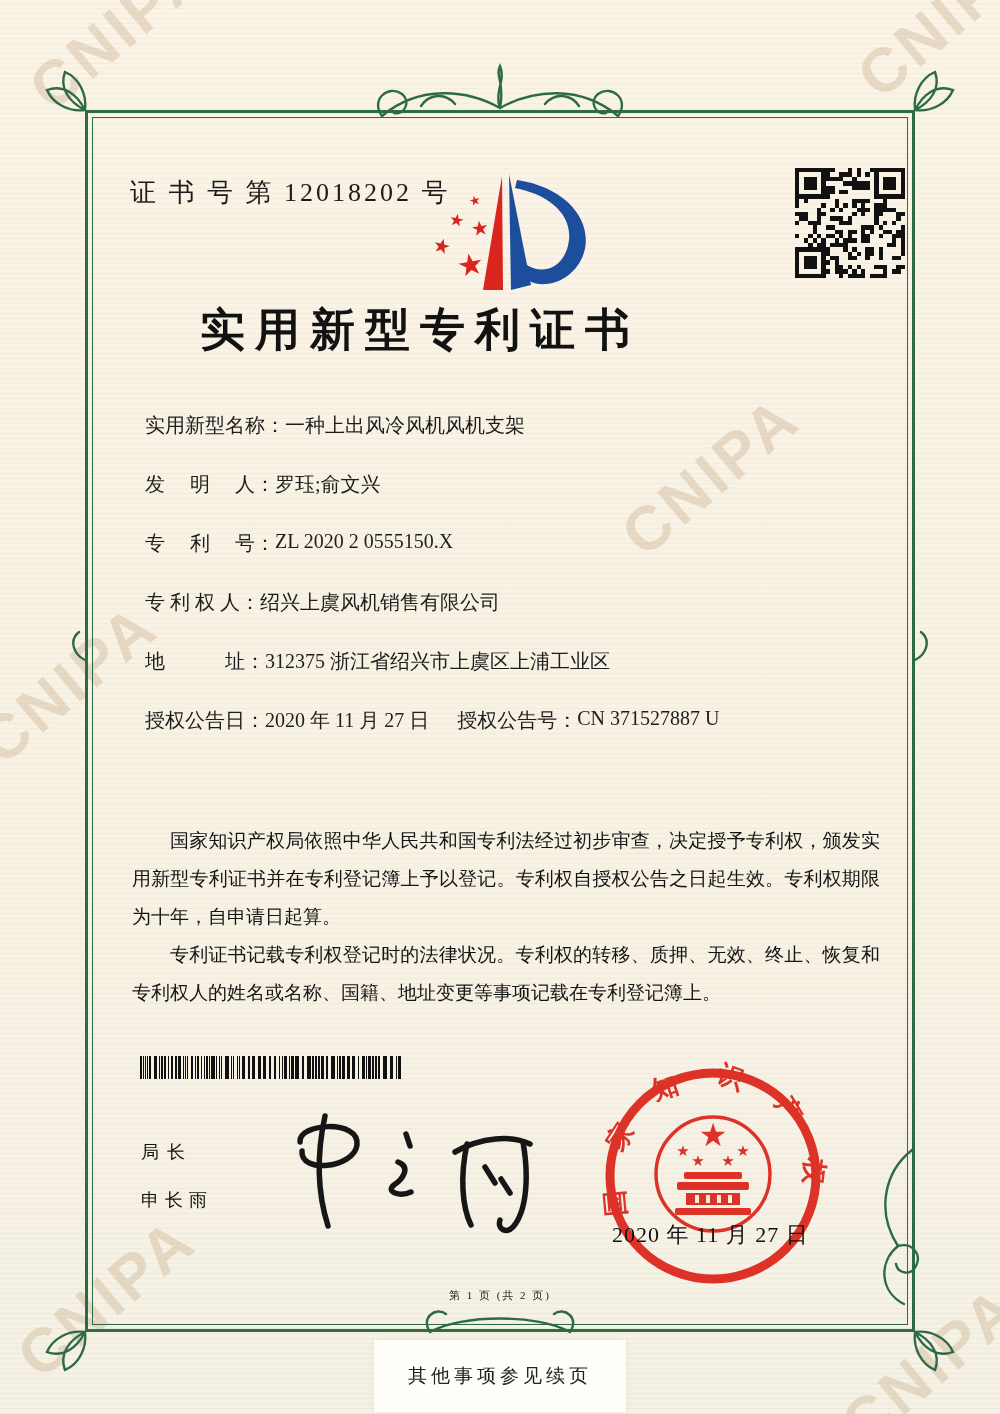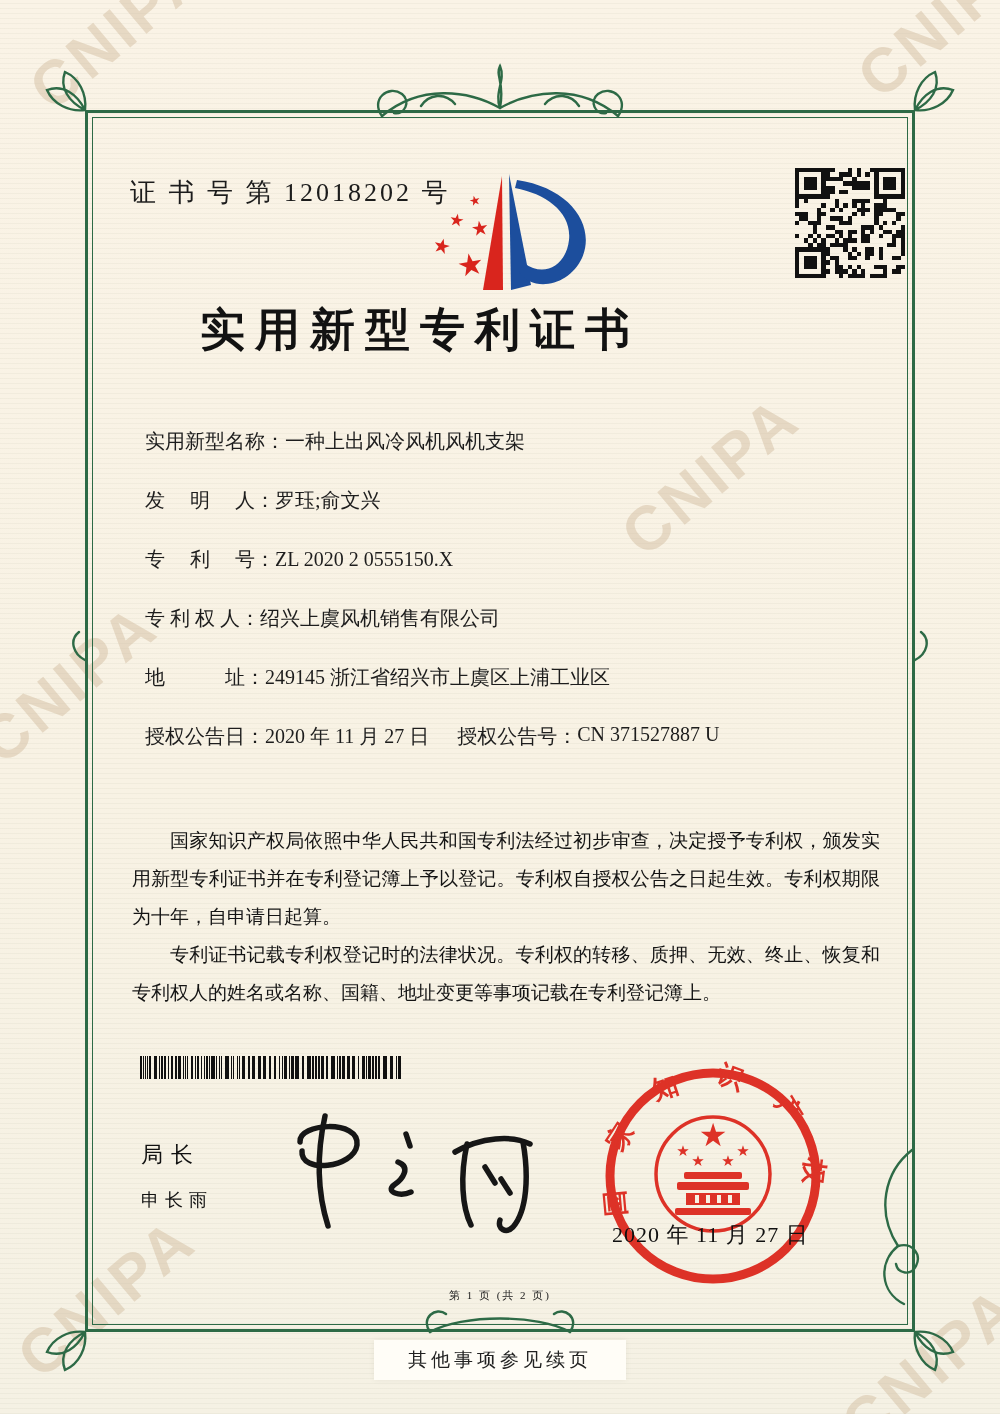--- a/index.html
+++ b/index.html
@@ -23,46 +23,46 @@
   .cert-no{position:absolute;left:130px;top:175px;font-size:26px;color:#1c1c1c;
       letter-spacing:3px;z-index:4;}
   .logo{position:absolute;left:405px;top:166px;width:200px;height:140px;z-index:4;}
   .logo svg{position:absolute;left:0;top:0;}
   .logo .st{position:absolute;color:#d9251d;line-height:1;}
   .qr{position:absolute;left:795px;top:168px;z-index:4;}
   .title{position:absolute;left:0;top:300px;width:840px;margin:0;text-align:center;
       font-size:45px;font-weight:bold;color:#121212;letter-spacing:10px;z-index:4;}
   
   .fields{position:absolute;left:145px;top:412px;width:740px;z-index:4;font-size:20px;color:#1d1d1d;}
-  .frow{height:59px;display:flex;align-items:center;}
+  .frow{height:59px;display:flex;align-items:flex-start;}
   .frow .flabel{white-space:pre;}
   .frow .fvalue{white-space:pre;}
   .frow.dual .grp{display:flex;}
   .frow.dual .grp.g2{margin-left:28px;}
   
   .paras{position:absolute;left:132px;top:822px;width:748px;z-index:4;
       font-size:19px;line-height:38px;color:#141414;text-align:justify;}
   .paras p{margin:0;text-indent:2em;}
   
   .barcode{position:absolute;left:140px;top:1056px;z-index:4;}
   
-  .official-title{position:absolute;left:141px;top:1140px;font-size:22px;color:#111;
+  .official-title{position:absolute;left:141px;top:1140px;font-size:18px;color:#111;
       letter-spacing:8px;z-index:4;font-family:Liberation Serif, serif;}
   .official-name{position:absolute;left:141px;top:1188px;font-size:18px;color:#111;
       letter-spacing:6px;z-index:4;font-family:"Liberation Sans","DejaVu Sans",sans-serif;text-align:center;}
   .signature{position:absolute;left:270px;top:1106px;z-index:5;}
   
   .seal{position:absolute;left:597px;top:1060px;z-index:5;opacity:.96;}
   .seal-date{position:absolute;left:612px;top:1220px;width:230px;font-size:22px;
       color:#101010;letter-spacing:1px;z-index:6;white-space:pre;}
   
   .page-num{position:absolute;left:0;top:1288px;width:1000px;text-align:center;
       font-size:11px;color:#222;letter-spacing:2px;z-index:4;}
   .note-box{position:absolute;left:50%;top:1340px;transform:translateX(-50%);
-      background:#fffdf7;padding:7px 34px;font-size:19px;color:#222;letter-spacing:4px;
+      background:#fffdf7;padding:23px 34px;font-size:19px;color:#222;letter-spacing:4px;
       box-shadow:0 0 6px rgba(0,0,0,0.06);z-index:4;}
 </style>
 </head>
 <body>
 
 <div class="page">
 
   <div class="wm" style="left:14px;top:-6px;">CNIPA</div>
   <div class="wm" style="left:842px;top:-18px;">CNIPA</div>
   <div class="wm" style="left:606px;top:440px;">CNIPA</div>
@@ -424,21 +424,21 @@
     <div class="frow">
       <span class="flabel">专　 利　 号：</span>
       <span class="fvalue">ZL 2020 2 0555150.X</span>
     </div>
     <div class="frow">
       <span class="flabel">专 利 权 人：</span>
       <span class="fvalue">绍兴上虞风机销售有限公司</span>
     </div>
     <div class="frow">
       <span class="flabel">地　　　址：</span>
-      <span class="fvalue">249145 浙江省绍兴市上虞区上浦工业区</span>
+      <span class="fvalue">312375 浙江省绍兴市上虞区上浦工业区</span>
     </div>
     <div class="frow dual">
       <span class="grp g1">
         <span class="flabel">授权公告日：</span>
         <span class="fvalue">2020 年 11 月 27 日</span>
       </span>
       <span class="grp g2">
         <span class="flabel">授权公告号：</span>
         <span class="fvalue">CN 371527887 U</span>
       </span>

